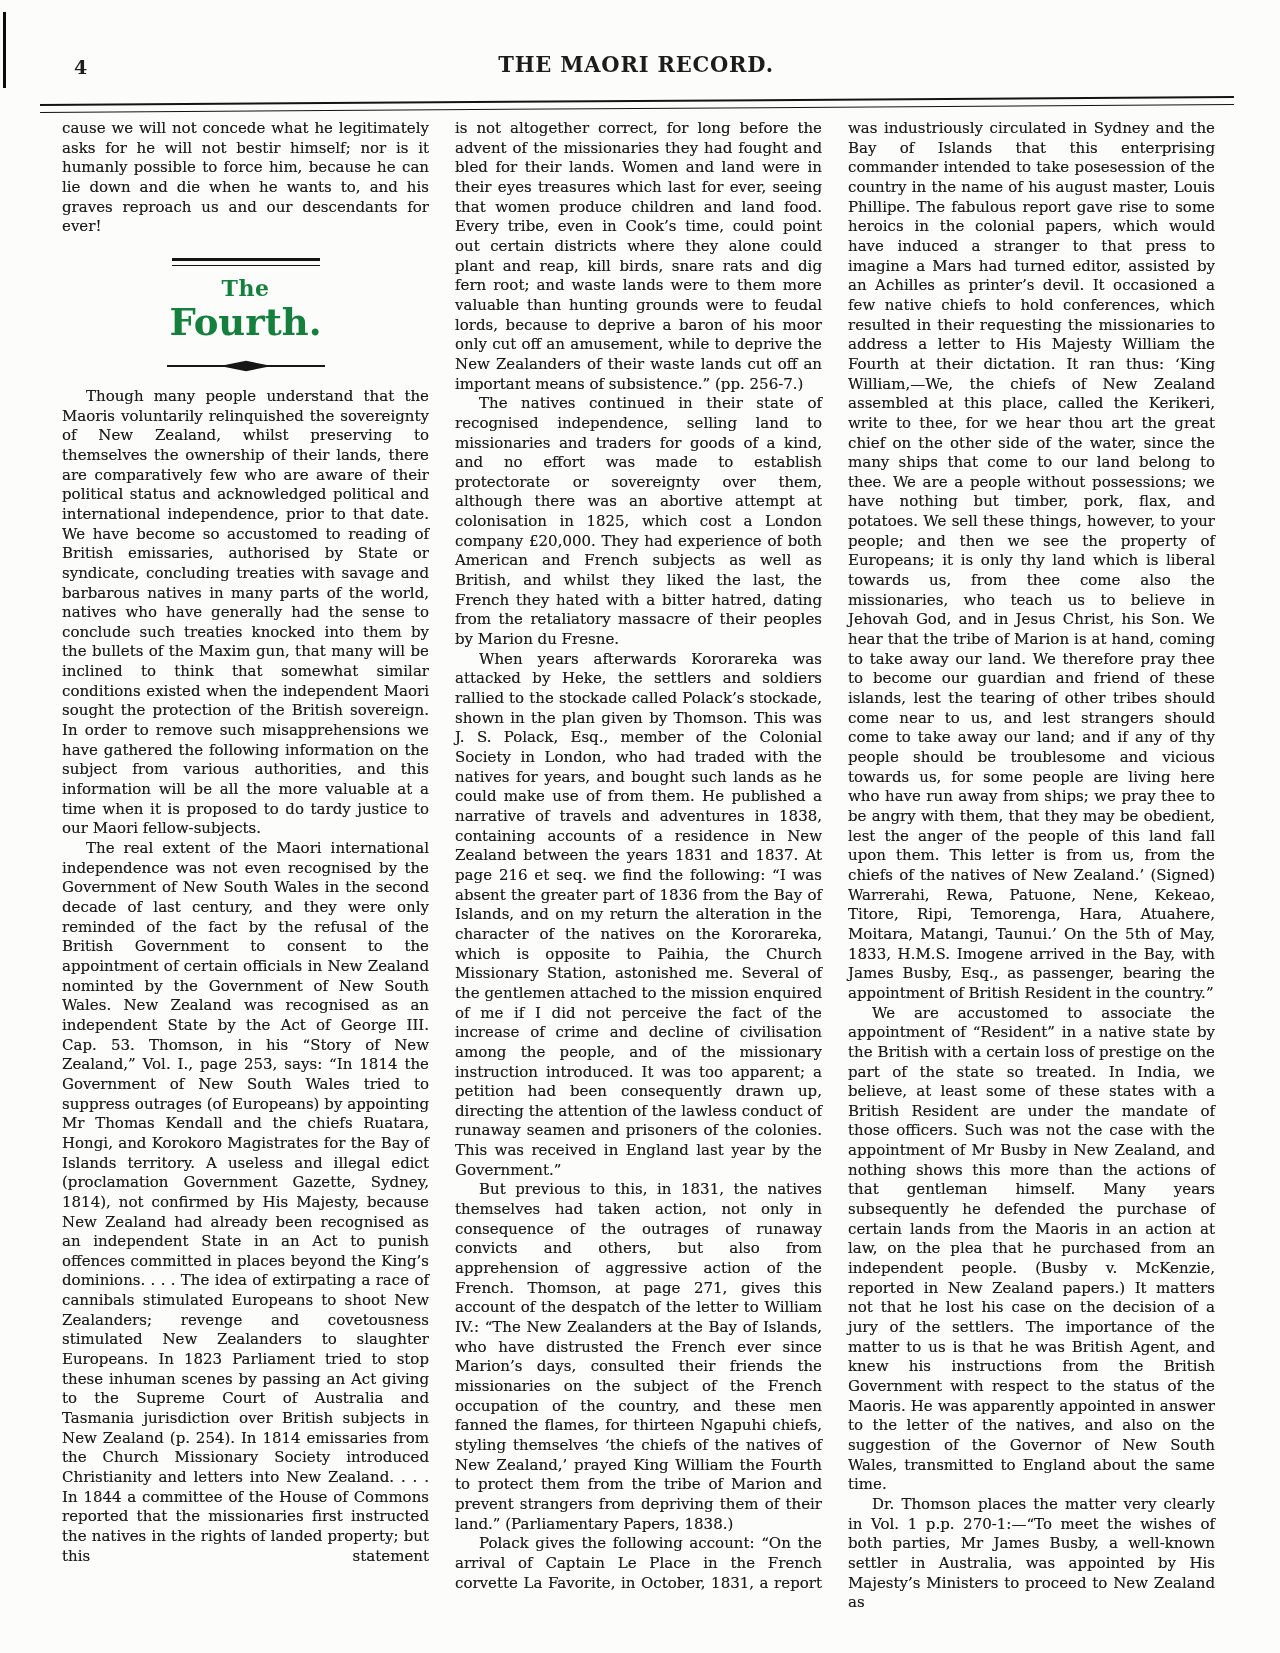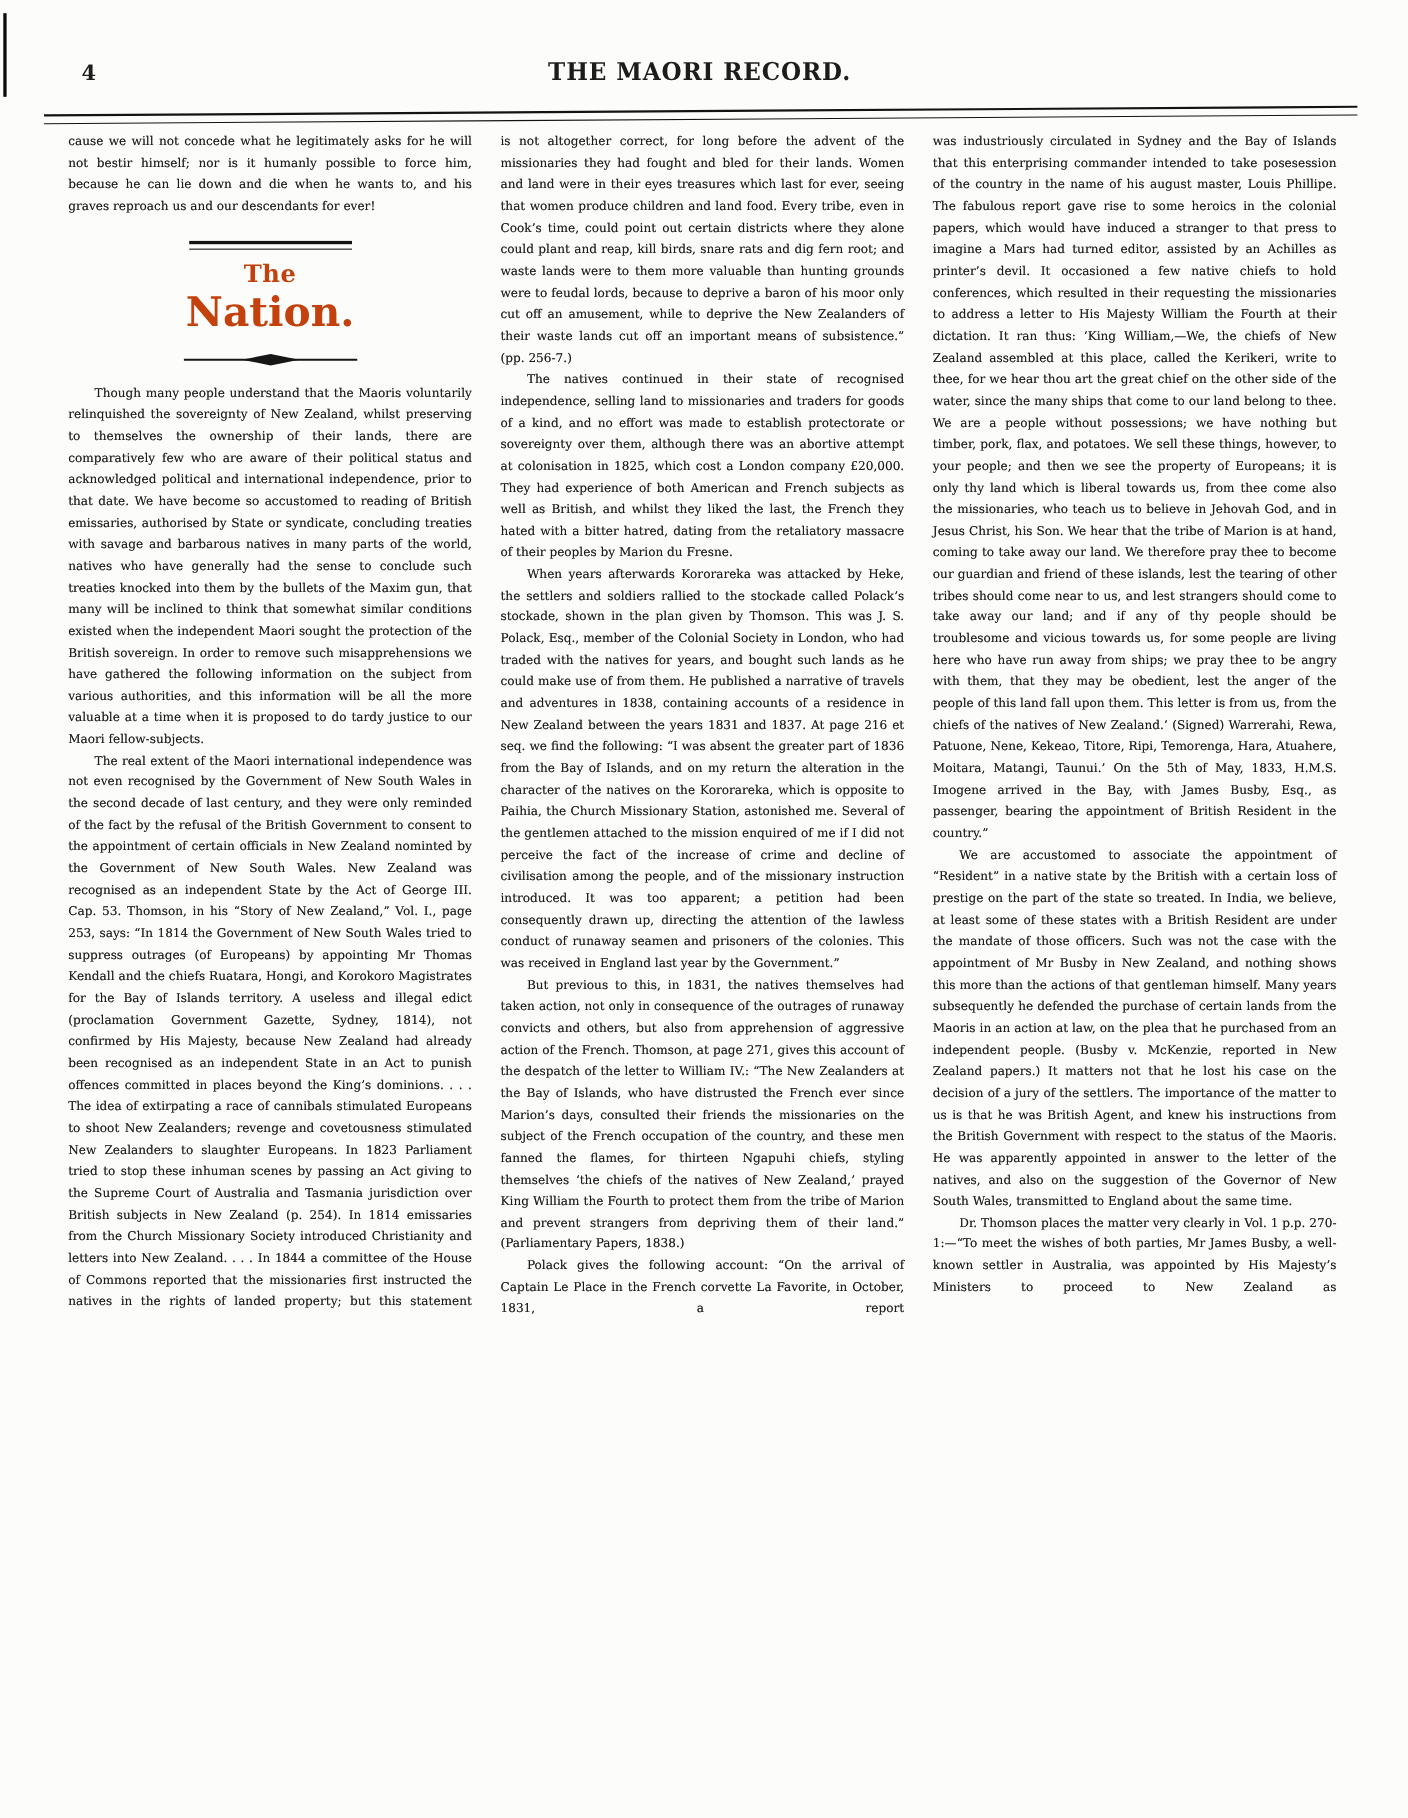--- a/index.html
+++ b/index.html
@@ -33,33 +33,33 @@
     border-bottom:1.9px solid #131313;
     transform:rotate(-0.38deg);
   }
   .columns {
     position:absolute; top:119px; left:62px;
     display:flex; gap:26px;
   }
   .col { width:367px; }
   .para {
     margin:0;
-    font-size:11px; line-height:19.65px;
+    font-size:15px; line-height:19.65px;
     text-align:justify;
     text-shadow:0 0 0.5px rgba(25,25,25,0.55);
   }
   .para.indent { text-indent:24px; }
   .para.runon { text-align-last:justify; }
   .section-rule {
     width:148px; height:4px;
     margin:21px auto 9px auto;
     border-top:3px solid #141414;
     border-bottom:1.6px solid #141414;
   }
-  .article-heading { text-align:center; font-weight:bold; color:#c2410c; }
+  .article-heading { text-align:center; font-weight:bold; color:#15803d; }
   .heading-line-0 { font-size:22px; line-height:27px; letter-spacing:0.5px; }
   .heading-line-1 { font-size:37px; line-height:41px; word-spacing:15px; margin-top:1px; }
   .heading-line-2 { font-size:37px; line-height:41px; }
   .diamond-divider { text-align:center; margin:15px 0 15px 0; height:14px; }
 </style>
 </head>
 <body>
 
 <div class="page">
   <div class="edge-artifact"></div>
@@ -70,21 +70,21 @@
   </div>
 
   <div class="header-rule"></div>
 
   <main class="columns">
     <section class="col">
         <p class="para">cause we will not concede what he legitimately asks for he will not bestir himself; nor is it humanly possible to force him, because he can lie down and die when he wants to, and his graves reproach us and our descendants for ever!</p>
         <div class="section-rule"></div>
         <div class="article-heading">
           <div class="heading-line heading-line-0">The</div>
-          <div class="heading-line heading-line-2">Nation.</div>
+          <div class="heading-line heading-line-2">Fourth.</div>
         </div>
         <div class="diamond-divider"><svg width="158" height="14" viewBox="0 0 158 14">
             <line x1="0" y1="7" x2="158" y2="7" stroke="#161616" stroke-width="1.8"></line>
             <polygon points="53,7 79,1.8 105,7 79,12.2" fill="#161616"></polygon>
           </svg></div>
         <p class="para indent">Though many people understand that the Maoris voluntarily relinquished the sovereignty of New Zealand, whilst preserving to themselves the ownership of their lands, there are comparatively few who are aware of their political status and acknowledged political and international independence, prior to that date.  We have become so accustomed to reading of British emissaries, authorised by State or syndicate, concluding treaties with savage and barbarous natives in many parts of the world, natives who have generally had the sense to conclude such treaties knocked into them by the bullets of the Maxim gun, that many will be inclined to think that somewhat similar conditions existed when the independent Maori sought the protection of the British sovereign.  In order to remove such misapprehensions we have gathered the following information on the subject from various authorities, and this information will be all the more valuable at a time when it is proposed to do tardy justice to our Maori fellow-subjects.</p>
         <p class="para indent runon">The real extent of the Maori international independence was not even recognised by the Government of New South Wales in the second decade of last century, and they were only reminded of the fact by the refusal of the British Government to consent to the appointment of certain officials in New Zealand nominted by the Government of New South Wales.  New Zealand was recognised as an independent State by the Act of George III. Cap. 53.  Thomson, in his “Story of New Zealand,” Vol. I., page 253, says: “In 1814 the Government of New South Wales tried to suppress outrages (of Europeans) by appointing Mr Thomas Kendall and the chiefs Ruatara, Hongi, and Korokoro Magistrates for the Bay of Islands territory.  A useless and illegal edict (proclamation Government Gazette, Sydney, 1814), not confirmed by His Majesty, because New Zealand had already been recognised as an independent State in an Act to punish offences committed in places beyond the King’s dominions. . . .  The idea of extirpating a race of cannibals stimulated Europeans to shoot New Zealanders; revenge and covetousness stimulated New Zealanders to slaughter Europeans.  In 1823 Parliament tried to stop these inhuman scenes by passing an Act giving to the Supreme Court of Australia and Tasmania jurisdiction over British subjects in New Zealand (p. 254).  In 1814 emissaries from the Church Missionary Society introduced Christianity and letters into New Zealand. . . . In 1844 a committee of the House of Commons reported that the missionaries first instructed the natives in the rights of landed property; but this statement</p>
       </section>
     <section class="col">
         <p class="para">is not altogether correct, for long before the advent of the missionaries they had fought and bled for their lands.  Women and land were in their eyes treasures which last for ever, seeing that women produce children and land food. Every tribe, even in Cook’s time, could point out certain districts where they alone could plant and reap, kill birds, snare rats and dig fern root; and waste lands were to them more valuable than hunting grounds were to feudal lords, because to deprive a baron of his moor only cut off an amusement, while to deprive the New Zealanders of their waste lands cut off an important means of subsistence.” (pp. 256-7.)</p>

